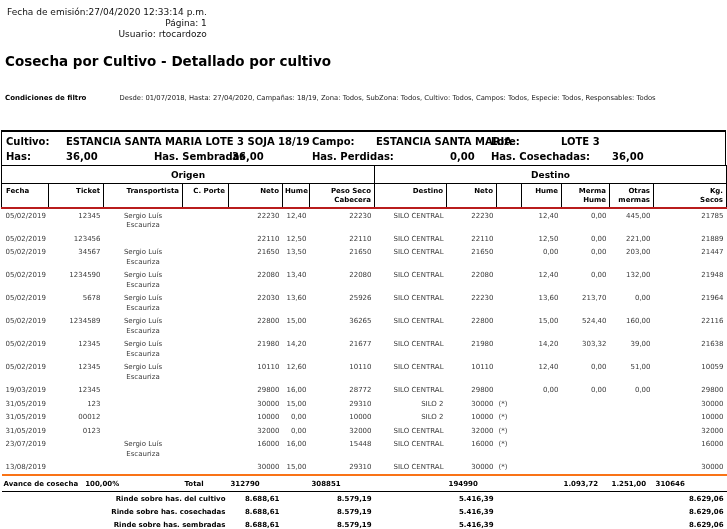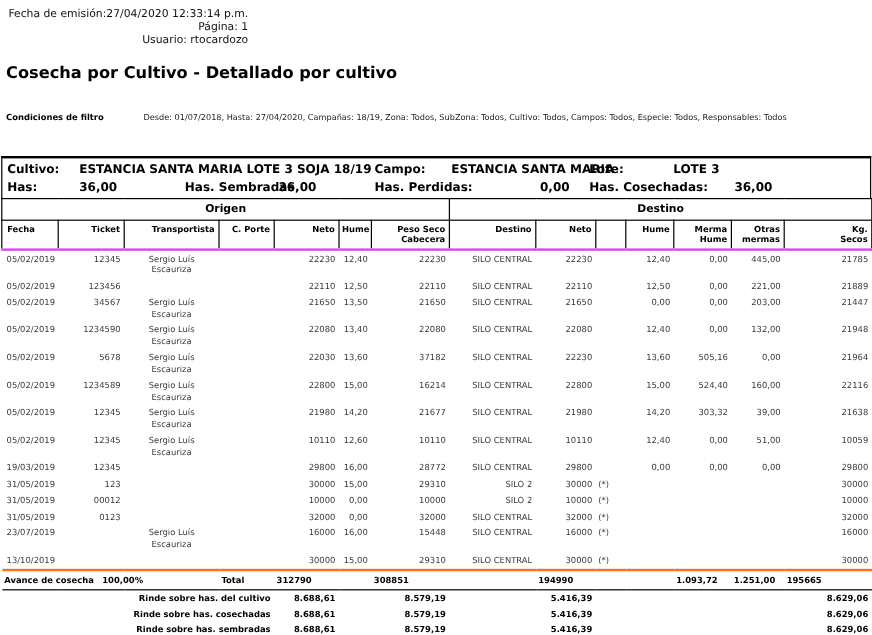--- a/index.html
+++ b/index.html
@@ -26,21 +26,21 @@
   .x-campo-l{left:310px;}  .x-campo-v{left:374px;}
   .x-lote-l{left:489px;}   .x-lote-v{left:559px;}
   .x-has-l{left:4px;}      .x-has-v{left:64px;}
   .x-semb-l{left:152px;}   .x-semb-v{left:230px;}
   .x-perd-l{left:310px;}   .x-perd-v{left:448px;}
   .x-cosech-l{left:489px;} .x-cosech-v{left:610px;}
 
   table{border-collapse:collapse;table-layout:fixed;width:725px;}
   thead th{border:1px solid #000;font-weight:bold;}
   tr.group th{font-size:9px;height:15px;text-align:center;padding:1px 0;}
-  tr.cols th{font-size:7px;line-height:9px;padding:3px 3px 2px 2px;text-align:right;vertical-align:top;white-space:pre-line;border-bottom:2px solid #d946ef;}
+  tr.cols th{font-size:7px;line-height:9px;padding:3px 3px 2px 2px;text-align:right;vertical-align:top;white-space:pre-line;border-bottom:2px solid #b91c1c;}
   tr.cols th.h-fecha{text-align:left;padding-left:4px;}
   tr.cols th.h-transportista{text-align:right;}
 
   tbody td{font-size:7px;line-height:9.5px;color:#3a3a3a;vertical-align:top;padding:2.5px 3px 1.5px 2px;}
   td.c-fecha{text-align:left;padding-left:4px;white-space:nowrap;}
   td.c-ticket,td.c-neto,td.c-hume,td.c-peso_seco,td.c-destino,td.c-neto_destino,
   td.c-hume_destino,td.c-merma_hume,td.c-otras_mermas,td.c-kg_secos{text-align:right;white-space:nowrap;}
   td.c-transportista{text-align:center;padding-left:9px;padding-right:9px;}
   td.c-marca{text-align:left;padding-left:2px;white-space:nowrap;}
 
@@ -195,37 +195,37 @@
           <td class="c-otras_mermas">132,00</td>
           <td class="c-kg_secos">21948</td>
         </tr>
         <tr>
           <td class="c-fecha">05/02/2019</td>
           <td class="c-ticket">5678</td>
           <td class="c-transportista">Sergio Luís Escauriza</td>
           <td class="c-c_porte"></td>
           <td class="c-neto">22030</td>
           <td class="c-hume">13,60</td>
-          <td class="c-peso_seco">37182</td>
+          <td class="c-peso_seco">25926</td>
           <td class="c-destino">SILO CENTRAL</td>
           <td class="c-neto_destino">22230</td>
           <td class="c-marca"></td>
           <td class="c-hume_destino">13,60</td>
-          <td class="c-merma_hume">505,16</td>
+          <td class="c-merma_hume">213,70</td>
           <td class="c-otras_mermas">0,00</td>
           <td class="c-kg_secos">21964</td>
         </tr>
         <tr>
           <td class="c-fecha">05/02/2019</td>
           <td class="c-ticket">1234589</td>
           <td class="c-transportista">Sergio Luís Escauriza</td>
           <td class="c-c_porte"></td>
           <td class="c-neto">22800</td>
           <td class="c-hume">15,00</td>
-          <td class="c-peso_seco">16214</td>
+          <td class="c-peso_seco">36265</td>
           <td class="c-destino">SILO CENTRAL</td>
           <td class="c-neto_destino">22800</td>
           <td class="c-marca"></td>
           <td class="c-hume_destino">15,00</td>
           <td class="c-merma_hume">524,40</td>
           <td class="c-otras_mermas">160,00</td>
           <td class="c-kg_secos">22116</td>
         </tr>
         <tr>
           <td class="c-fecha">05/02/2019</td>
@@ -333,21 +333,21 @@
           <td class="c-peso_seco">15448</td>
           <td class="c-destino">SILO CENTRAL</td>
           <td class="c-neto_destino">16000</td>
           <td class="c-marca">(*)</td>
           <td class="c-hume_destino"></td>
           <td class="c-merma_hume"></td>
           <td class="c-otras_mermas"></td>
           <td class="c-kg_secos">16000</td>
         </tr>
         <tr>
-          <td class="c-fecha">13/10/2019</td>
+          <td class="c-fecha">13/08/2019</td>
           <td class="c-ticket"></td>
           <td class="c-transportista"></td>
           <td class="c-c_porte"></td>
           <td class="c-neto">30000</td>
           <td class="c-hume">15,00</td>
           <td class="c-peso_seco">29310</td>
           <td class="c-destino">SILO CENTRAL</td>
           <td class="c-neto_destino">30000</td>
           <td class="c-marca">(*)</td>
           <td class="c-hume_destino"></td>
@@ -364,21 +364,21 @@
         <td>Total</td>
         <td>312790</td>
         <td></td>
         <td>308851</td>
         <td></td>
         <td>194990</td>
         <td></td>
         <td></td>
         <td>1.093,72</td>
         <td>1.251,00</td>
-        <td>195665</td>
+        <td>310646</td>
       </tr>
       <tr class="rinde">
         <td colspan="4">Rinde sobre has. del cultivo</td>
         <td>8.688,61</td>
         <td></td>
         <td>8.579,19</td>
         <td></td>
         <td>5.416,39</td>
         <td colspan="4"></td>
         <td>8.629,06</td>

